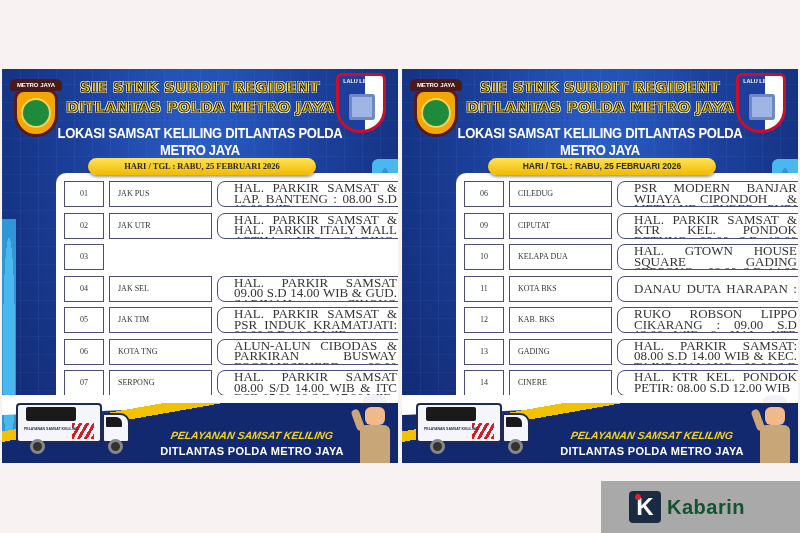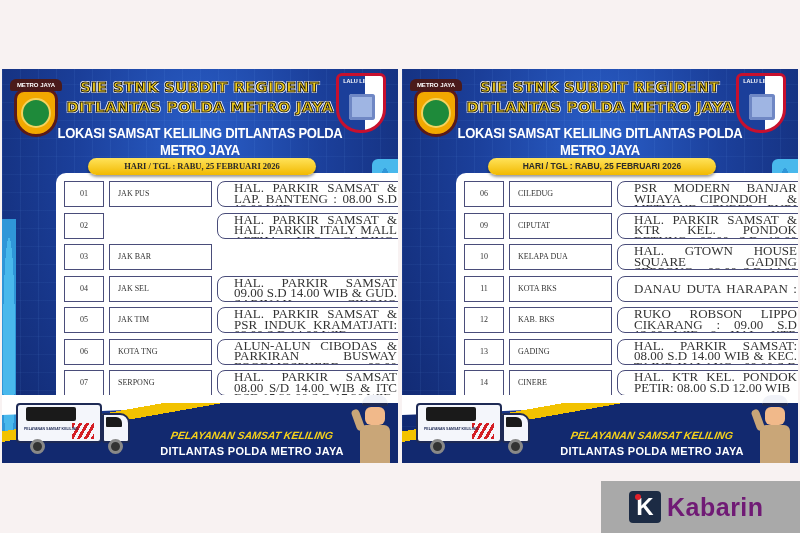--- a/index.html
+++ b/index.html
@@ -126,21 +126,21 @@
 
   .brand {
     position: absolute; left: 601px; top: 481px; width: 199px; height: 52px; background: #a9a9a9;
   }
   .brand .logo-box {
     position: absolute; left: 28px; top: 10px; width: 32px; height: 32px; background: #1c2b44; border-radius: 4px;
     color: #ffffff; font-weight: bold; font-size: 24px; line-height: 32px; text-align: center;
   }
   .brand .logo-dot { position: absolute; left: 34px; top: 13px; width: 6px; height: 6px; border-radius: 50%; background: #e0202a; }
   .brand .name {
-    position: absolute; left: 66px; top: 10px; color: #701a75; font-size: 25px; font-weight: bold; letter-spacing: 0.5px; line-height: 32px;
+    position: absolute; left: 66px; top: 10px; color: #14532d; font-size: 20px; font-weight: bold; letter-spacing: 0.5px; line-height: 32px;
   }
 </style>
 </head>
 <body>
 
 <div class="stage">
 
   <div class="panel left">
     <div class="wave-side"></div>
     <div class="wave-left"></div>
@@ -161,25 +161,25 @@
 
     <div class="card">
       <div class="rows">
         <div class="row">
           <div class="cell no">01</div>
           <div class="cell area">JAK PUS</div>
           <div class="cell loc">HAL. PARKIR SAMSAT &amp; LAP. BANTENG : 08.00 S.D 13.00 WIB</div>
         </div>
         <div class="row">
           <div class="cell no">02</div>
+          <div class="cell area">JAK UTR</div>
           <div class="cell loc">HAL. PARKIR SAMSAT &amp; HAL. PARKIR ITALY MALL ARTHA KLP. GADING: 08.00 S.D 14.00 WIB</div>
         </div>
         <div class="row">
           <div class="cell no">03</div>
-          <div class="cell area">JAK BAR</div>
         </div>
         <div class="row">
           <div class="cell no">04</div>
           <div class="cell area">JAK SEL</div>
           <div class="cell loc">HAL. PARKIR SAMSAT 09.00 S.D 14.00 WIB &amp; GUD. SARINAH CIKOKO PANCORAN: 09.00 S.D 14.00 WIB</div>
         </div>
         <div class="row">
           <div class="cell no">05</div>
           <div class="cell area">JAK TIM</div>
           <div class="cell loc">HAL. PARKIR SAMSAT &amp; PSR INDUK KRAMATJATI: 08.00 S.D 14.00 WIB</div>

